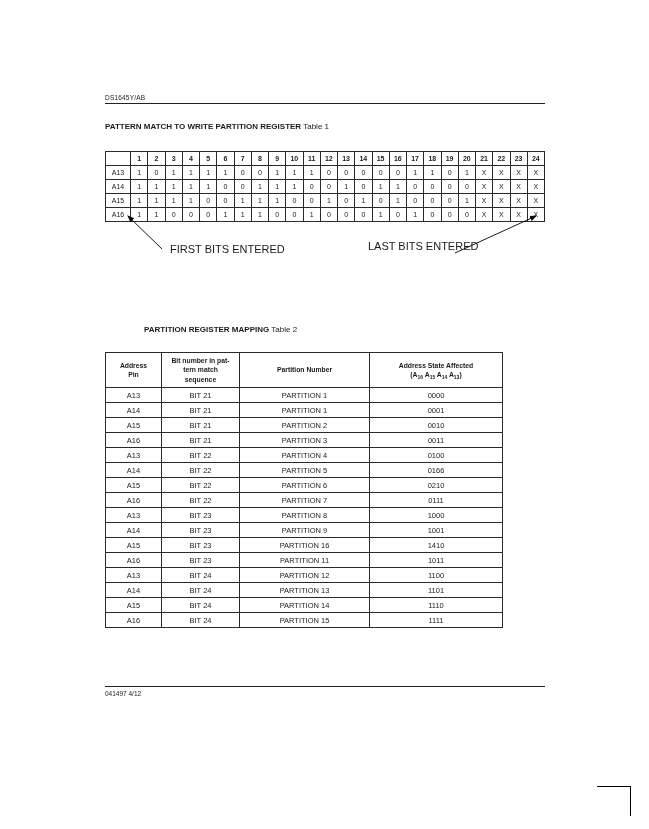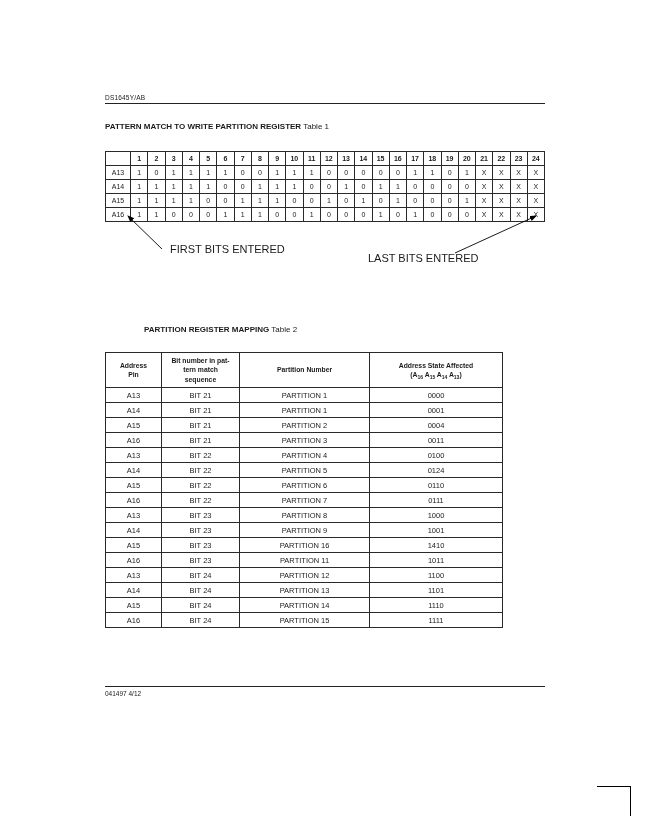--- a/index.html
+++ b/index.html
@@ -21,21 +21,21 @@
   td, th { border: 1px solid #2a2a2a; text-align: center; vertical-align: middle; padding: 0; overflow: hidden; }
 
   .t1 { left: 105px; top: 135px; width: 440px; }
   .t1 td { height: 14px; font-size: 7px; }
   .t1 td:first-child { width: 25px; }
   .t1 tr:first-child td { font-weight: bold; }
 
   .arrows { position: absolute; left: 105px; top: 211px; width: 440px; height: 54px; }
   .annotation { position: absolute; font-size: 11px; white-space: nowrap; }
   .ann-first { left: 170px; top: 243px; }
-  .ann-last { left: 368px; top: 252px; }
+  .ann-last { left: 368px; top: 240px; }
 
   .t2 { left: 105px; top: 336px; width: 397px; }
   .t2 th { height: 35px; font-size: 6.8px; font-weight: bold; line-height: 1.35; }
   .t2 th.multiline { white-space: pre-line; }
   .t2 td { height: 15px; font-size: 7.5px; }
   .t2 .c1 { width: 56px; }
   .t2 .c2 { width: 78px; }
   .t2 .c3 { width: 130px; }
   .t2 .c4 { width: 133px; }
   sub { font-size: 5px; line-height: 0; }
@@ -232,45 +232,45 @@
         <tr>
           <td>A14</td>
           <td>BIT 21</td>
           <td>PARTITION 1</td>
           <td>0001</td>
         </tr>
         <tr>
           <td>A15</td>
           <td>BIT 21</td>
           <td>PARTITION 2</td>
-          <td>0004</td>
+          <td>0010</td>
         </tr>
         <tr>
           <td>A16</td>
           <td>BIT 21</td>
           <td>PARTITION 3</td>
           <td>0011</td>
         </tr>
         <tr>
           <td>A13</td>
           <td>BIT 22</td>
           <td>PARTITION 4</td>
           <td>0100</td>
         </tr>
         <tr>
           <td>A14</td>
           <td>BIT 22</td>
           <td>PARTITION 5</td>
-          <td>0124</td>
+          <td>0166</td>
         </tr>
         <tr>
           <td>A15</td>
           <td>BIT 22</td>
           <td>PARTITION 6</td>
-          <td>0110</td>
+          <td>0210</td>
         </tr>
         <tr>
           <td>A16</td>
           <td>BIT 22</td>
           <td>PARTITION 7</td>
           <td>0111</td>
         </tr>
         <tr>
           <td>A13</td>
           <td>BIT 23</td>

